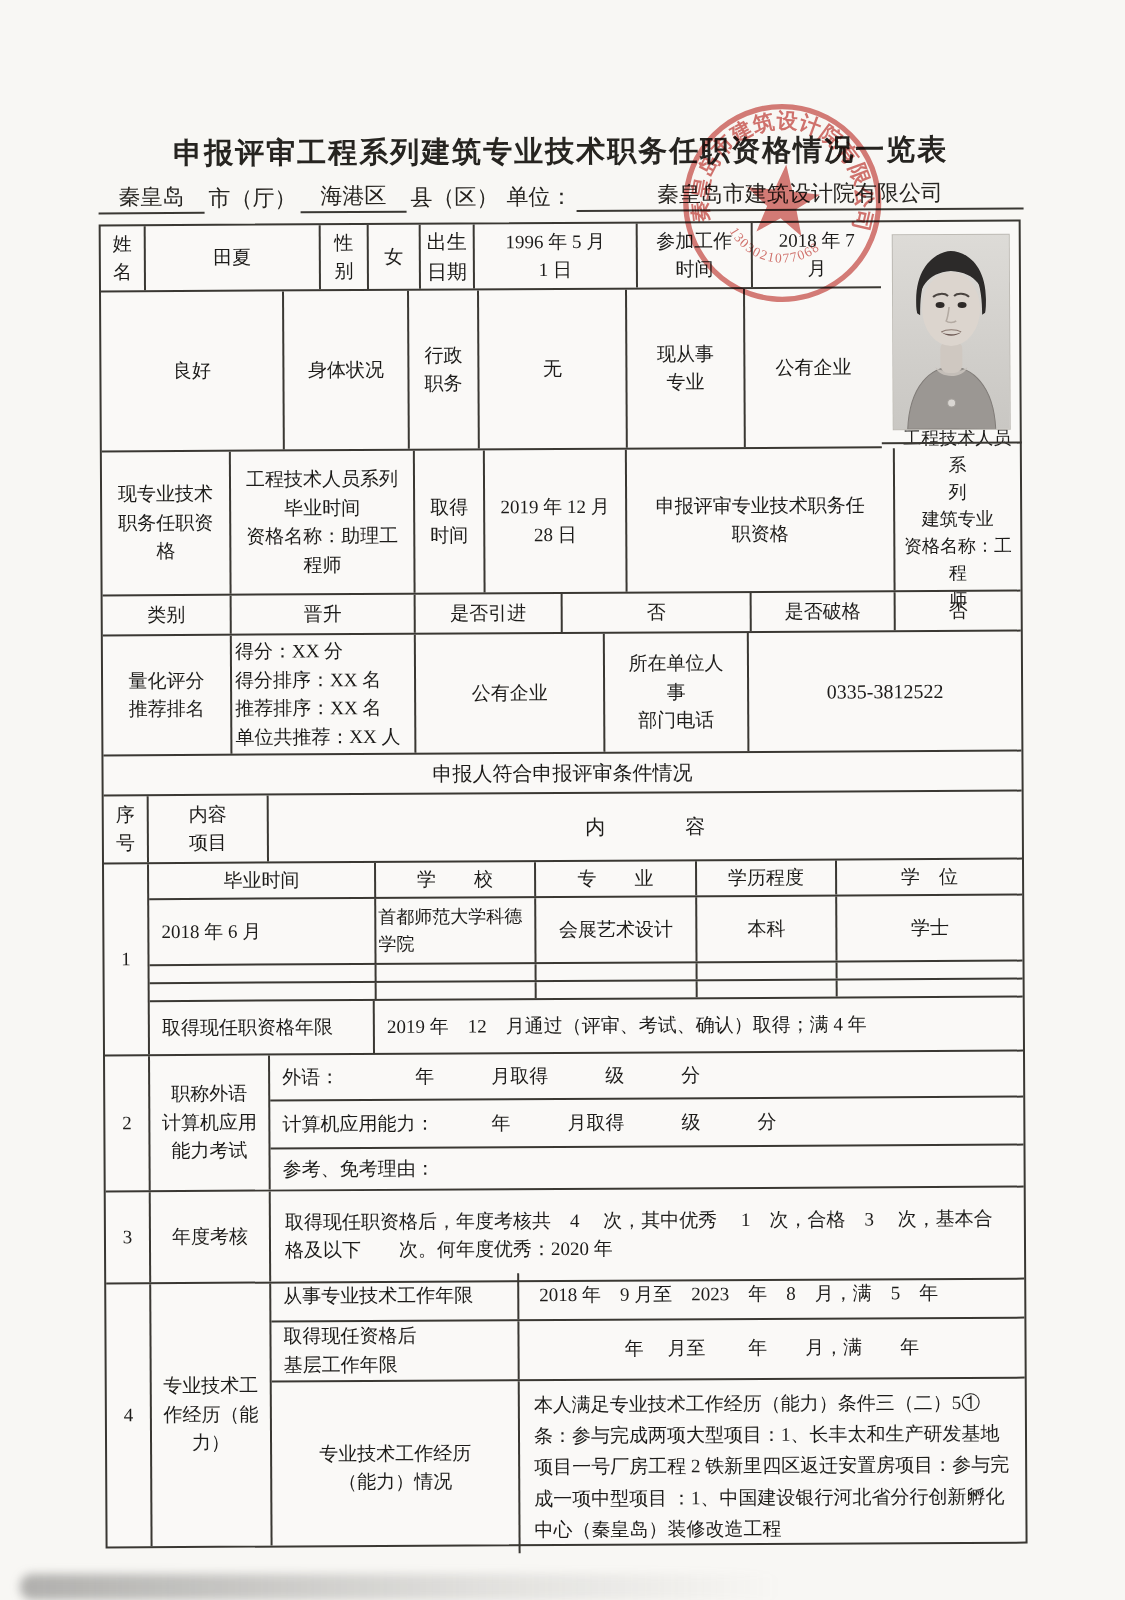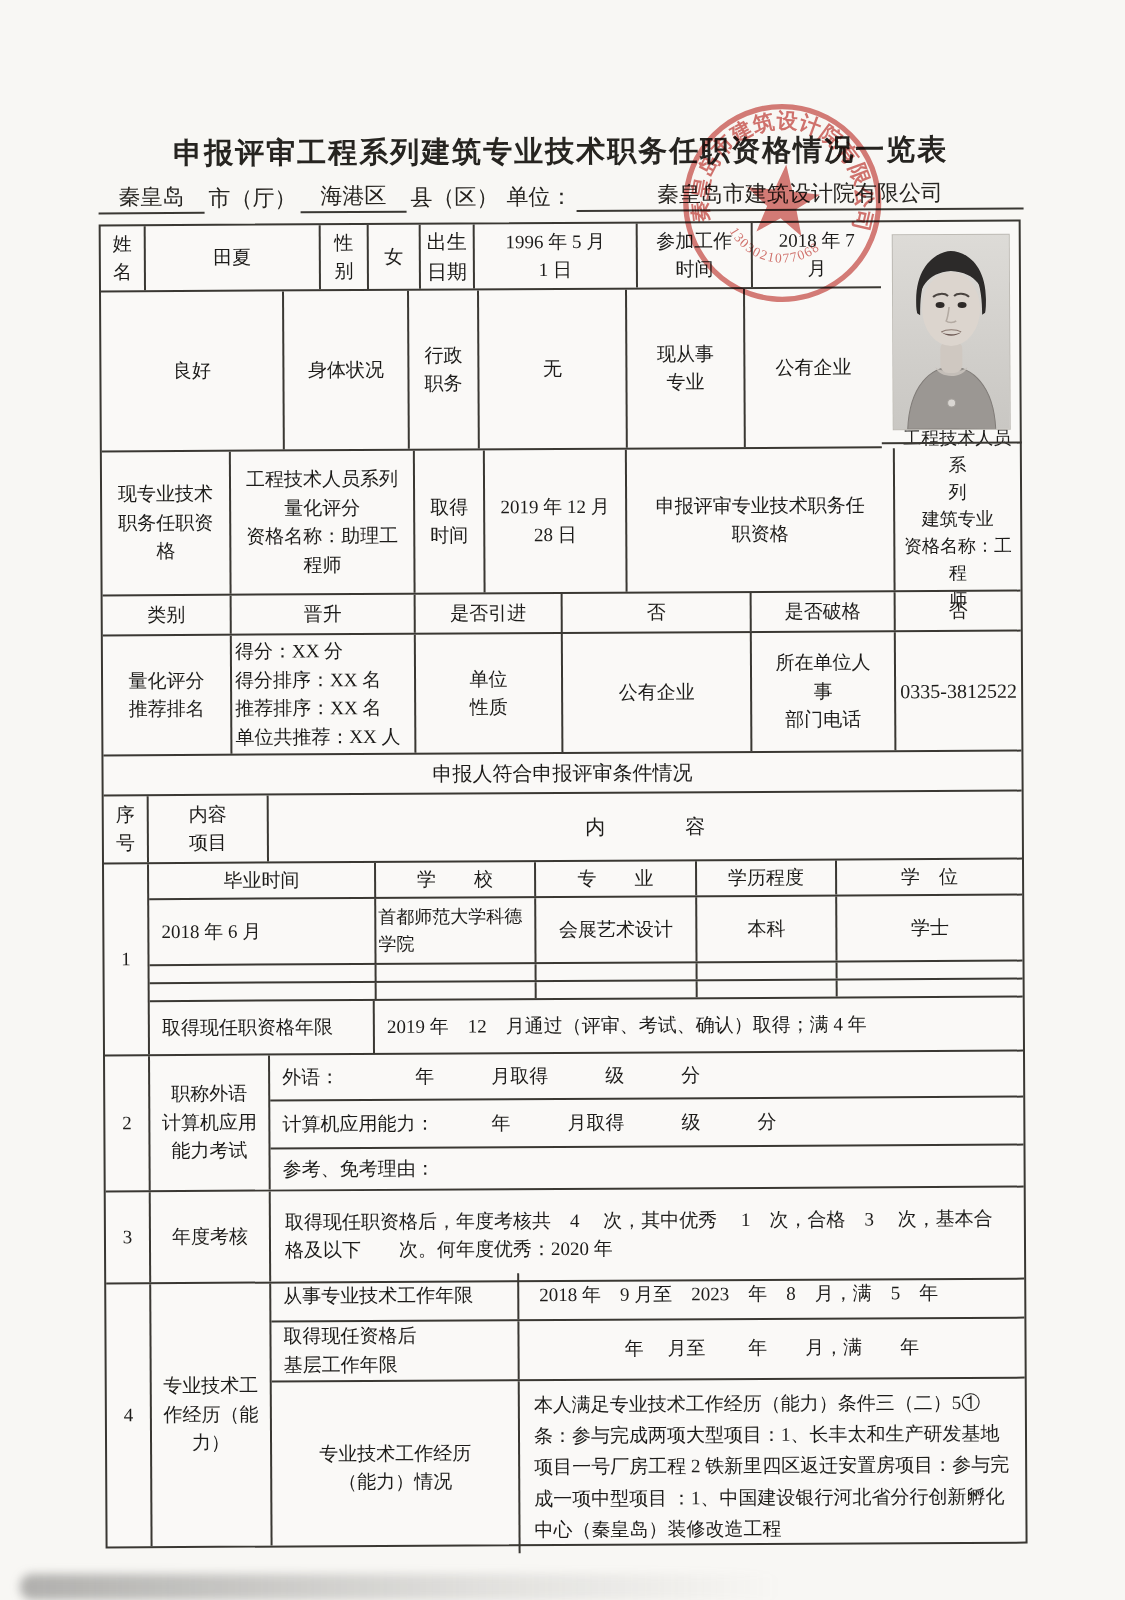--- a/index.html
+++ b/index.html
@@ -140,21 +140,21 @@
           <circle cx="58" cy="168" r="4" fill="#d9d6d2" stroke="#a39f9a" stroke-width="1"></circle>
         </svg>
       </div>
     </div>
 
     <div class="row r3">
       <div class="cell pre" style="flex:0 0 129px">现专业技术
 职务任职资
 格</div>
       <div class="cell pre" style="flex:0 0 184px">工程技术人员系列
-量化评分
+毕业时间
 资格名称：助理工
 程师</div>
       <div class="cell pre" style="flex:0 0 70px">取得
 时间</div>
       <div class="cell pre" style="flex:0 0 142px">2019 年 12 月
 28 日</div>
       <div class="cell pre" style="flex:0 0 268px">申报评审专业技术职务任
 职资格</div>
       <div class="cell pre small18">工程技术人员系
 列
@@ -172,22 +172,20 @@
       <div class="cell">否</div>
     </div>
 
     <div class="row r5">
       <div class="cell pre" style="flex:0 0 129px">量化评分
 推荐排名</div>
       <div class="cell pre lft" style="flex:0 0 184px;padding-left:3px">得分：XX 分
 得分排序：XX 名
 推荐排序：XX 名
 单位共推荐：XX 人</div>
-      <div class="cell pre" style="flex:0 0 147px">单位
-性质</div>
       <div class="cell" style="flex:0 0 189px">公有企业</div>
       <div class="cell pre" style="flex:0 0 144px">所在单位人
 事
 部门电话</div>
       <div class="cell fs20">0335-3812522</div>
     </div>
 
     <div class="row r6">
       <div class="cell fs20">申报人符合申报评审条件情况</div>
     </div>

